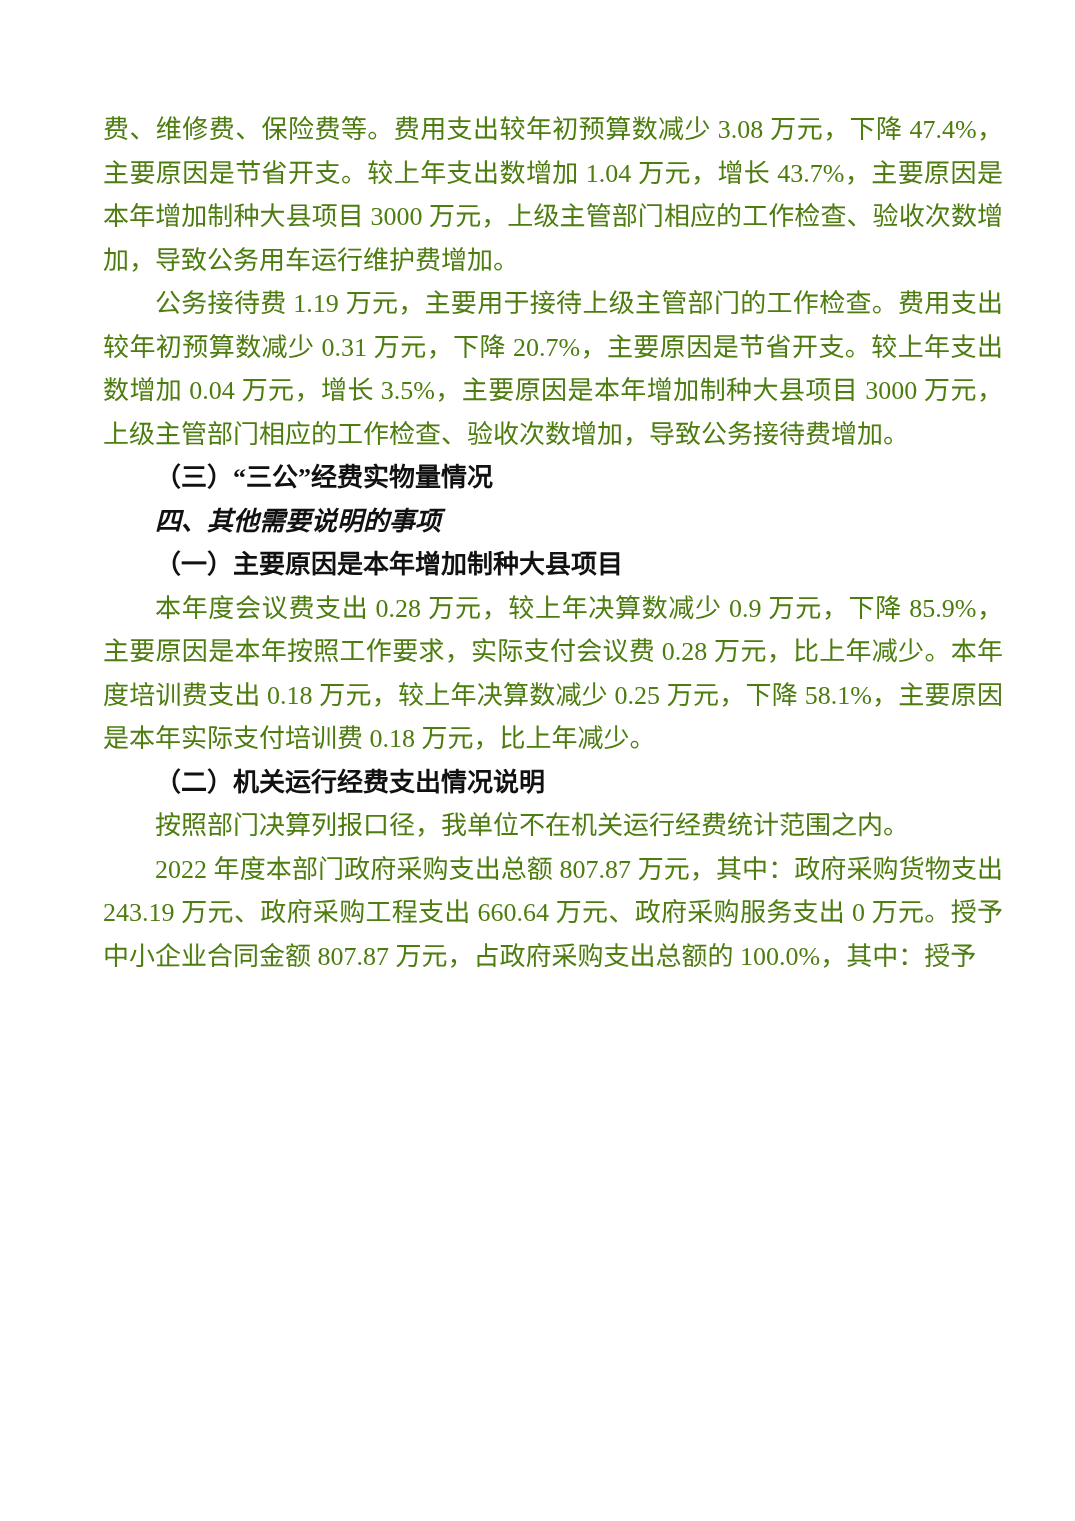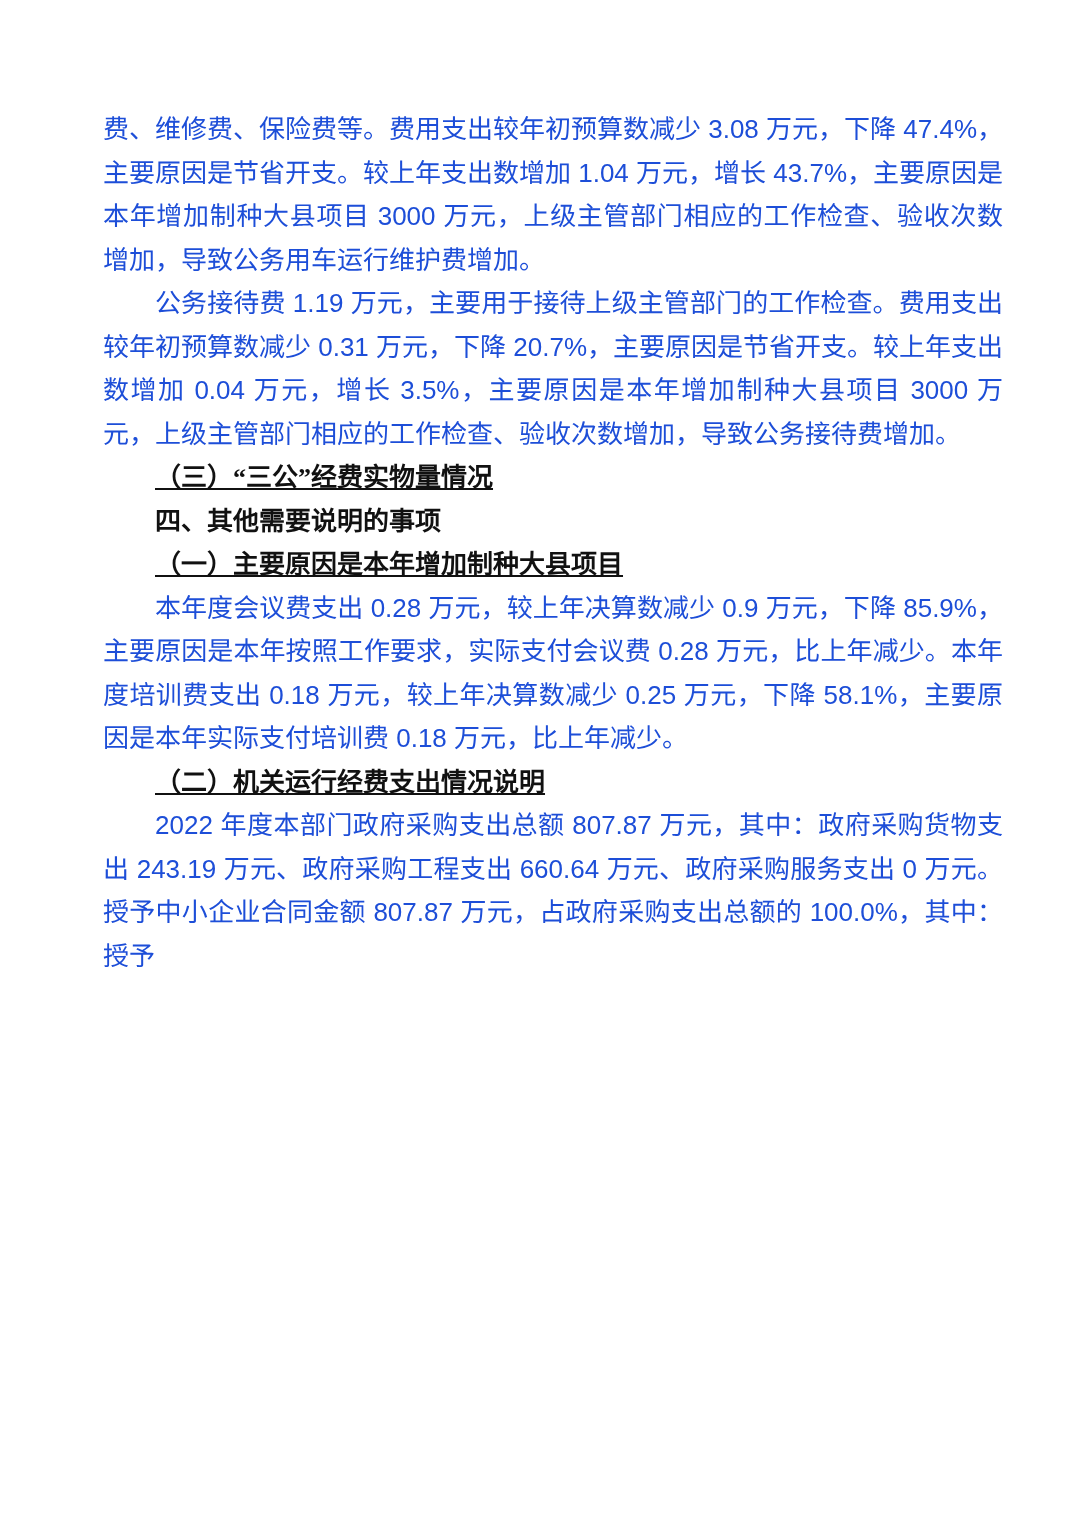--- a/index.html
+++ b/index.html
@@ -15,53 +15,53 @@
     overflow: hidden;
   }
   .content {
     position: absolute;
     left: 103px;
     top: 108px;
     width: 900px;
   }
   .para {
     margin: 0;
-    font-family: Liberation Sans, sans-serif;
+    font-family: Liberation Serif, serif;
     font-size: 26px;
     line-height: 43.5px;
-    color: #1d4ed8;
+    color: #4d7c0f;
     text-align: justify;
     text-justify: inter-ideograph;
     text-indent: 52px;
     word-break: normal;
     line-break: strict;
   }
   .para.continuation {
     text-indent: 0;
   }
   .heading-major {
     margin: 0;
     font-family: "Liberation Sans", "DejaVu Sans", sans-serif;
     font-weight: 700;
     font-size: 26px;
     line-height: 43.5px;
     color: #111111;
     text-indent: 52px;
     text-align: left;
+    font-style: italic;
   }
   .heading-sub {
     margin: 0;
     font-family: "Liberation Serif", "DejaVu Serif", serif;
     font-weight: 700;
     font-size: 26px;
     line-height: 43.5px;
     color: #111111;
     text-indent: 52px;
     text-align: left;
-    text-decoration: underline;
   }
 </style>
 </head>
 <body>
 
 <div class="page">
   <div class="content">
 
     <p class="para continuation">费、维修费、保险费等。费用支出较年初预算数减少 3.08 万元，下降 47.4%，主要原因是节省开支。较上年支出数增加 1.04 万元，增长 43.7%，主要原因是本年增加制种大县项目 3000 万元，上级主管部门相应的工作检查、验收次数增加，导致公务用车运行维护费增加。</p>
 
@@ -71,20 +71,21 @@
 
 
     <h2 class="heading-major">四、其他需要说明的事项</h2>
 
     <h3 class="heading-sub">（一）主要原因是本年增加制种大县项目</h3>
 
     <p class="para">本年度会议费支出 0.28 万元，较上年决算数减少 0.9 万元，下降 85.9%，主要原因是本年按照工作要求，实际支付会议费 0.28 万元，比上年减少。本年度培训费支出 0.18 万元，较上年决算数减少 0.25 万元，下降 58.1%，主要原因是本年实际支付培训费 0.18 万元，比上年减少。</p>
 
     <h3 class="heading-sub">（二）机关运行经费支出情况说明</h3>
 
+    <p class="para">按照部门决算列报口径，我单位不在机关运行经费统计范围之内。</p>
 
 
 
 
     <p class="para">2022 年度本部门政府采购支出总额 807.87 万元，其中：政府采购货物支出 243.19 万元、政府采购工程支出 660.64 万元、政府采购服务支出 0 万元。授予中小企业合同金额 807.87 万元，占政府采购支出总额的 100.0%，其中：授予</p>
 
   </div>
 </div>
 
 </body></html>

